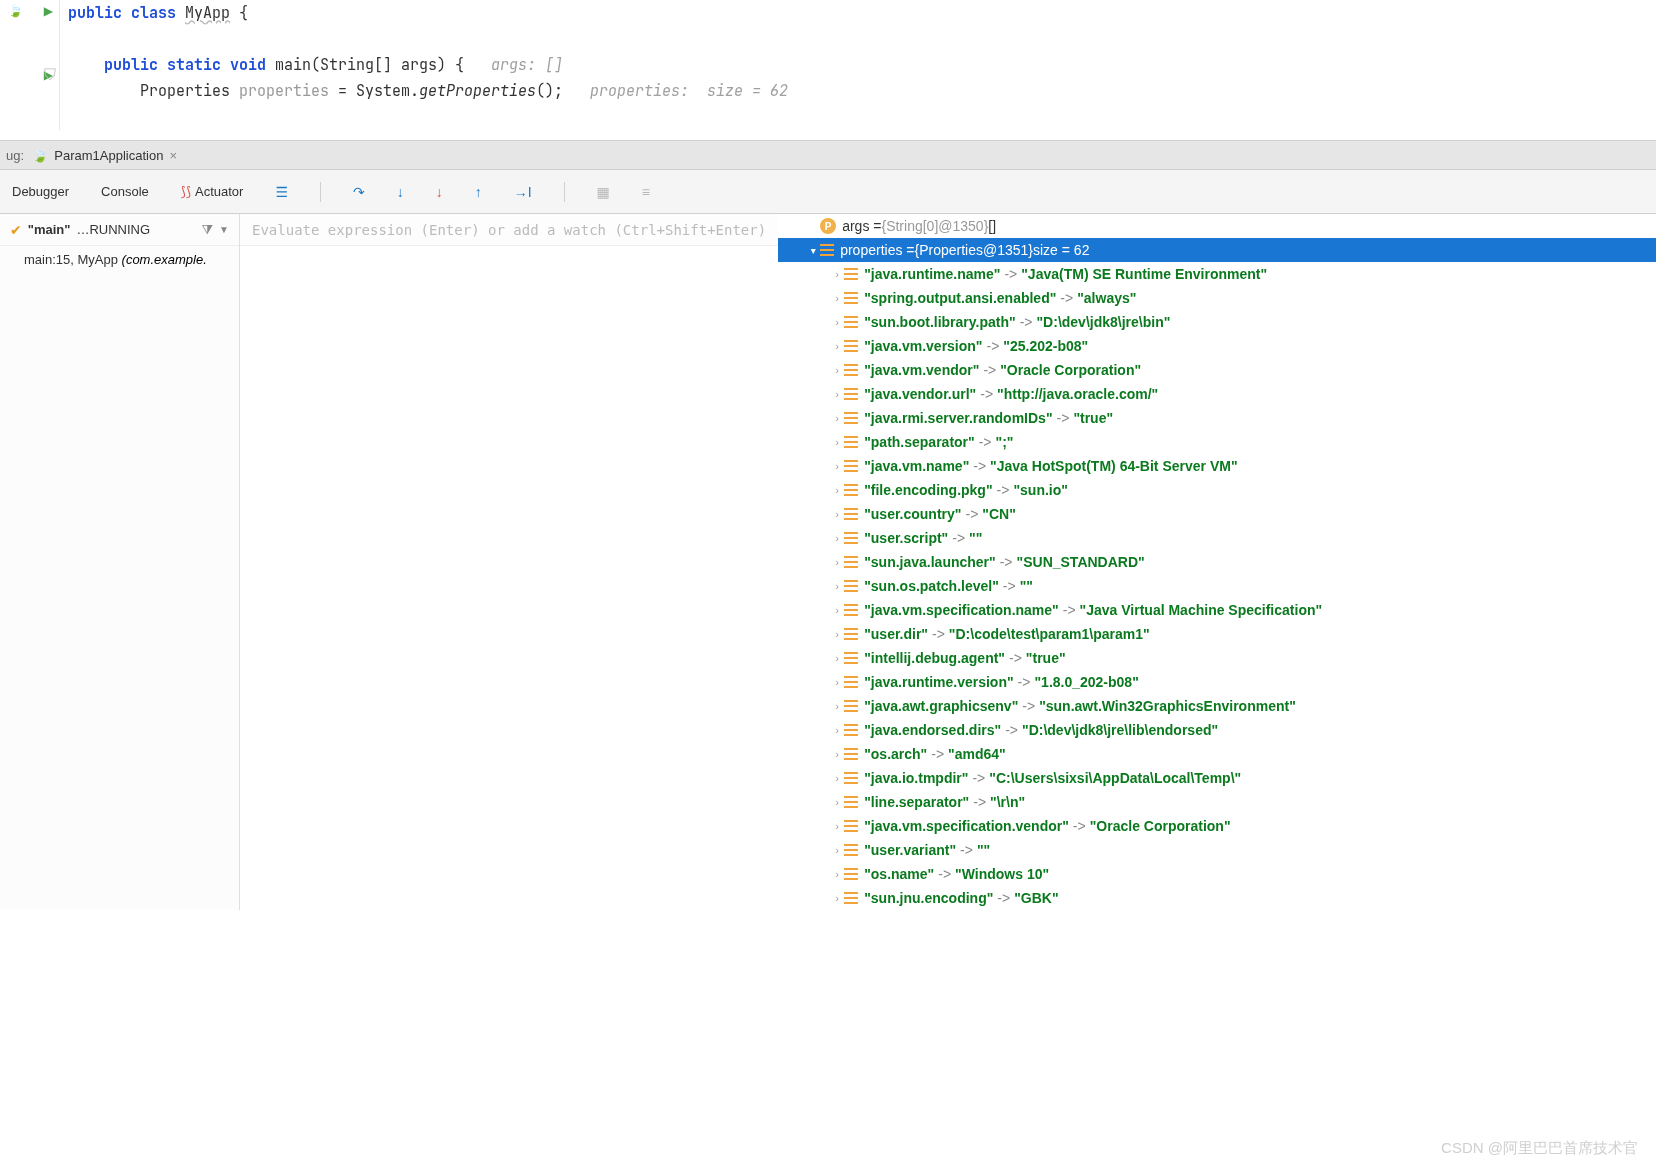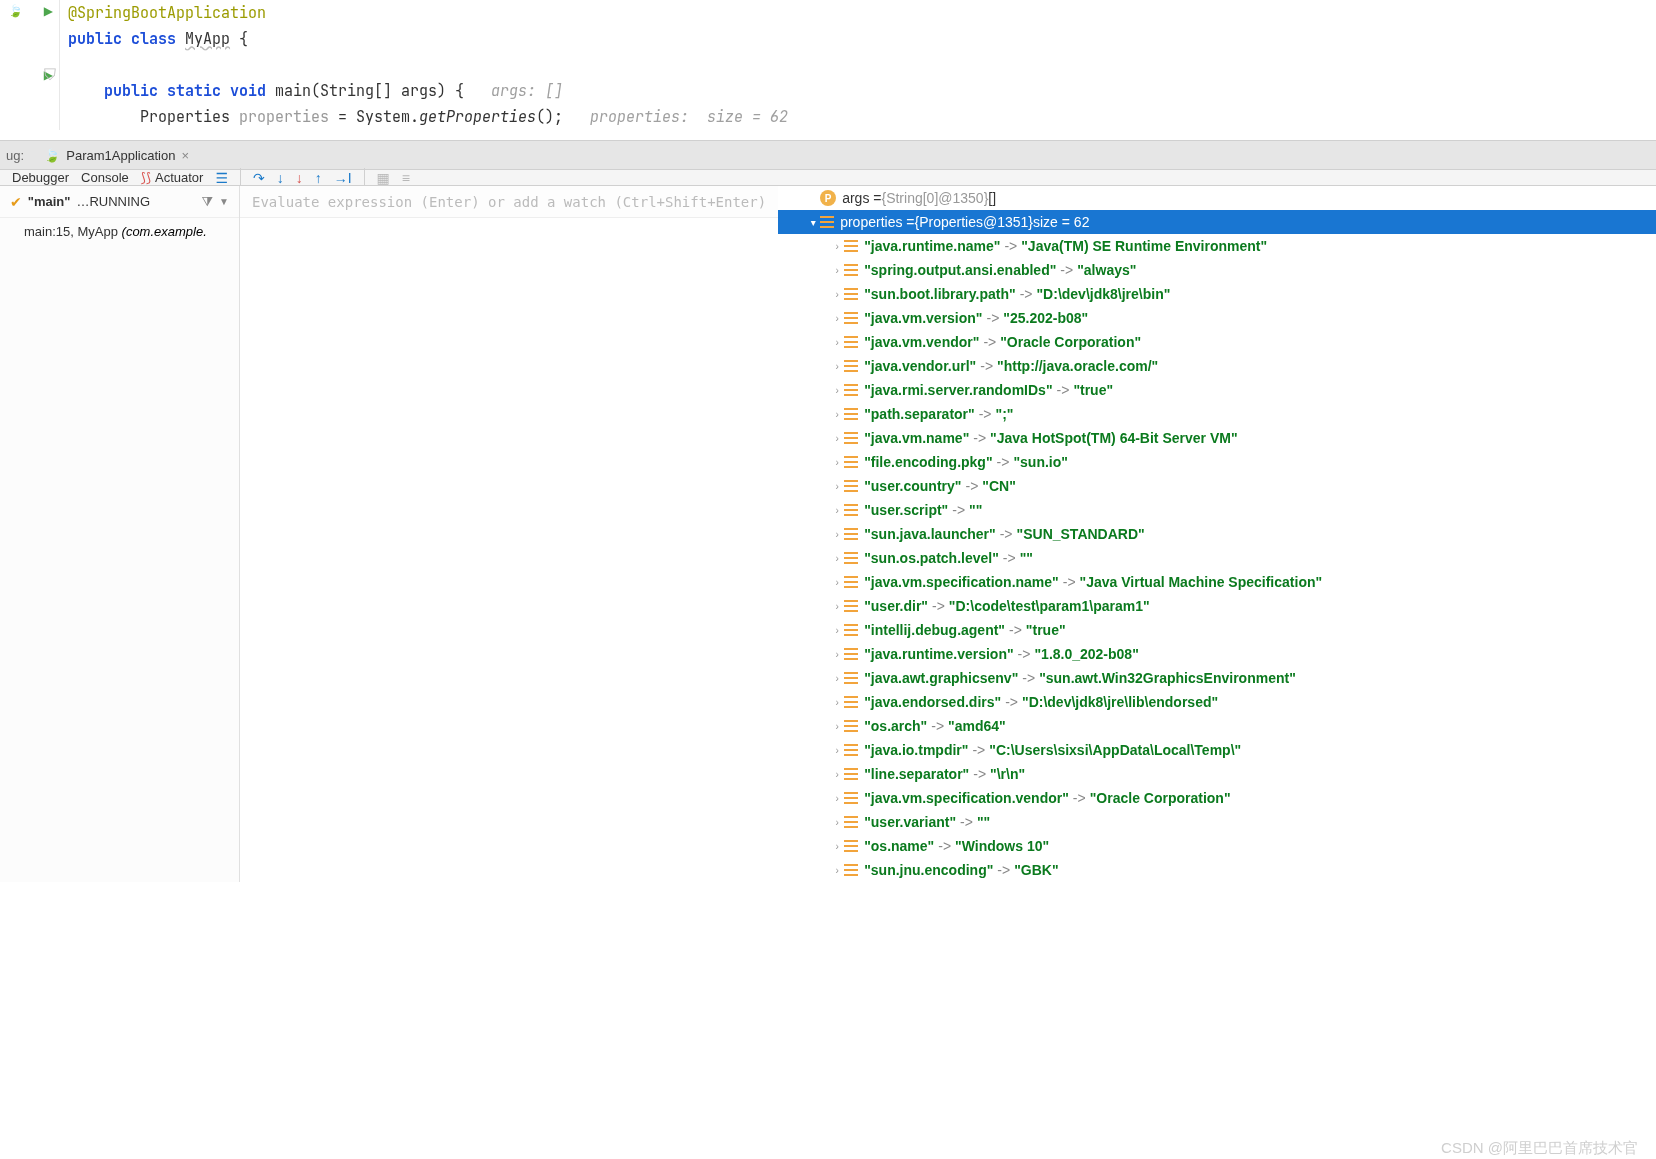--- a/index.html
+++ b/index.html
@@ -53,41 +53,40 @@
   .hint { color: #a0a0a0; font-style: italic; }
 
   .tab-bar {
     background: #e6e6e6;
     height: 30px;
     display: flex;
     align-items: center;
     border-top: 1px solid #d0d0d0;
     border-bottom: 1px solid #d0d0d0;
     padding-left: 6px;
-    gap: 12px;
   }
   .tab-bar .debug-label { color: #666; }
   .run-tab {
     display: flex;
     align-items: center;
     gap: 6px;
     padding: 4px 8px;
     background: #e6e6e6;
   }
   .leaf-icon { color: #6db33f; }
   .close-x { color: #888; }
 
   .debug-toolbar {
     background: #f5f5f5;
-    height: 16px;
+    height: 44px;
     display: flex;
     align-items: center;
     border-bottom: 1px solid #d0d0d0;
     padding: 0 12px;
-    gap: 12px;
+    gap: 32px;
   }
   .debug-tab { color: #333; cursor: pointer; }
   .actuator { display: flex; align-items: center; gap: 4px; }
   .toolbar-sep { width: 1px; height: 20px; background: #d0d0d0; }
   .toolbar-icon { color: #1b7ac9; font-size: 14px; cursor: pointer; }
   .toolbar-icon.gray { color: #b8b8b8; }
 
   .debug-body { display: flex; height: calc(100% - 202px); }
   .frames-panel {
     width: 240px;
@@ -189,21 +188,20 @@
 <body>
 
 <div class="editor-area">
   <div class="gutter">
     <div class="gutter-icon run-icon-green" style="top:4px;left:8px;position:absolute">🍃</div>
     <div class="gutter-icon run-icon-green" style="top:4px;">▶</div>
     <div class="gutter-icon run-icon-green" style="top:68px;">▶</div>
     <div class="gutter-icon shield-icon" style="top:66px;left:44px;position:absolute">⛉</div>
   </div>
   <div class="code-content">
-    <div class="code-line" style="color:#9b9b00;">@SpringBootApplication</div>
     <div class="code-line"><span class="kw">public class </span><span class="cls underline">MyApp</span><span> {</span></div>
     <div class="code-line">&nbsp;</div>
     <div class="code-line">    <span class="kw">public static void </span><span>main(String[] args) {   </span><span class="hint">args: []</span></div>
     <div class="code-line">        <span>Properties </span><span class="gray">properties</span><span> = System.</span><span class="italic">getProperties</span><span>();   </span><span class="hint">properties:  size = 62</span></div>
   </div>
 </div>
 
 <div class="tab-bar">
   <span class="debug-label">ug:</span>
   <div class="run-tab">

